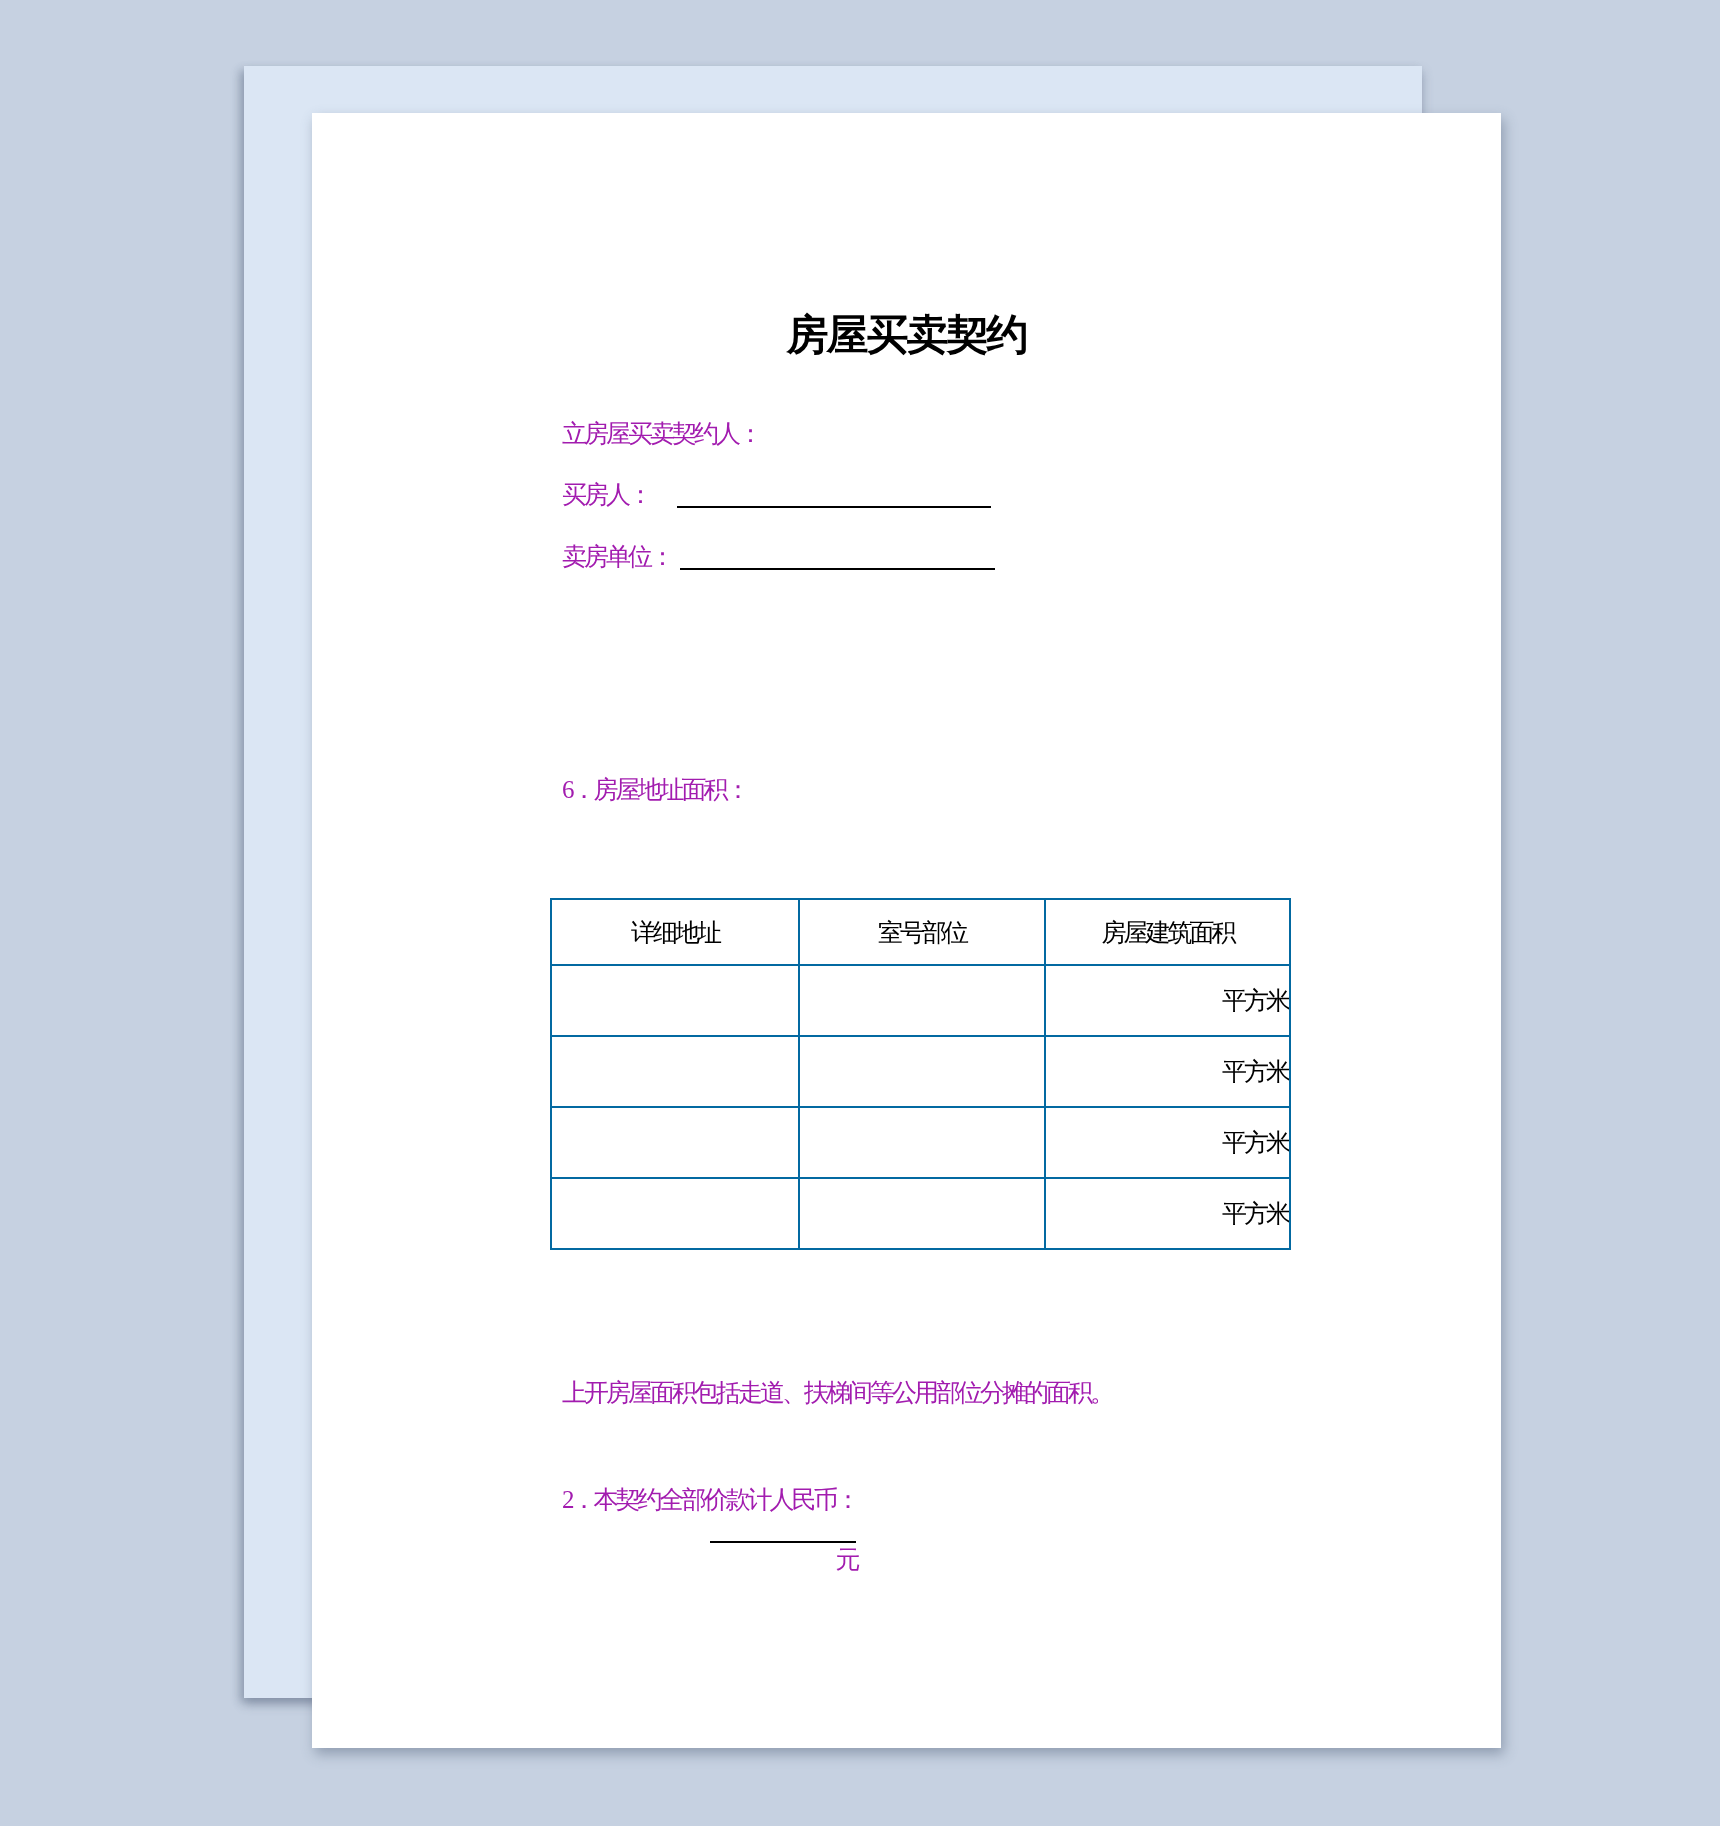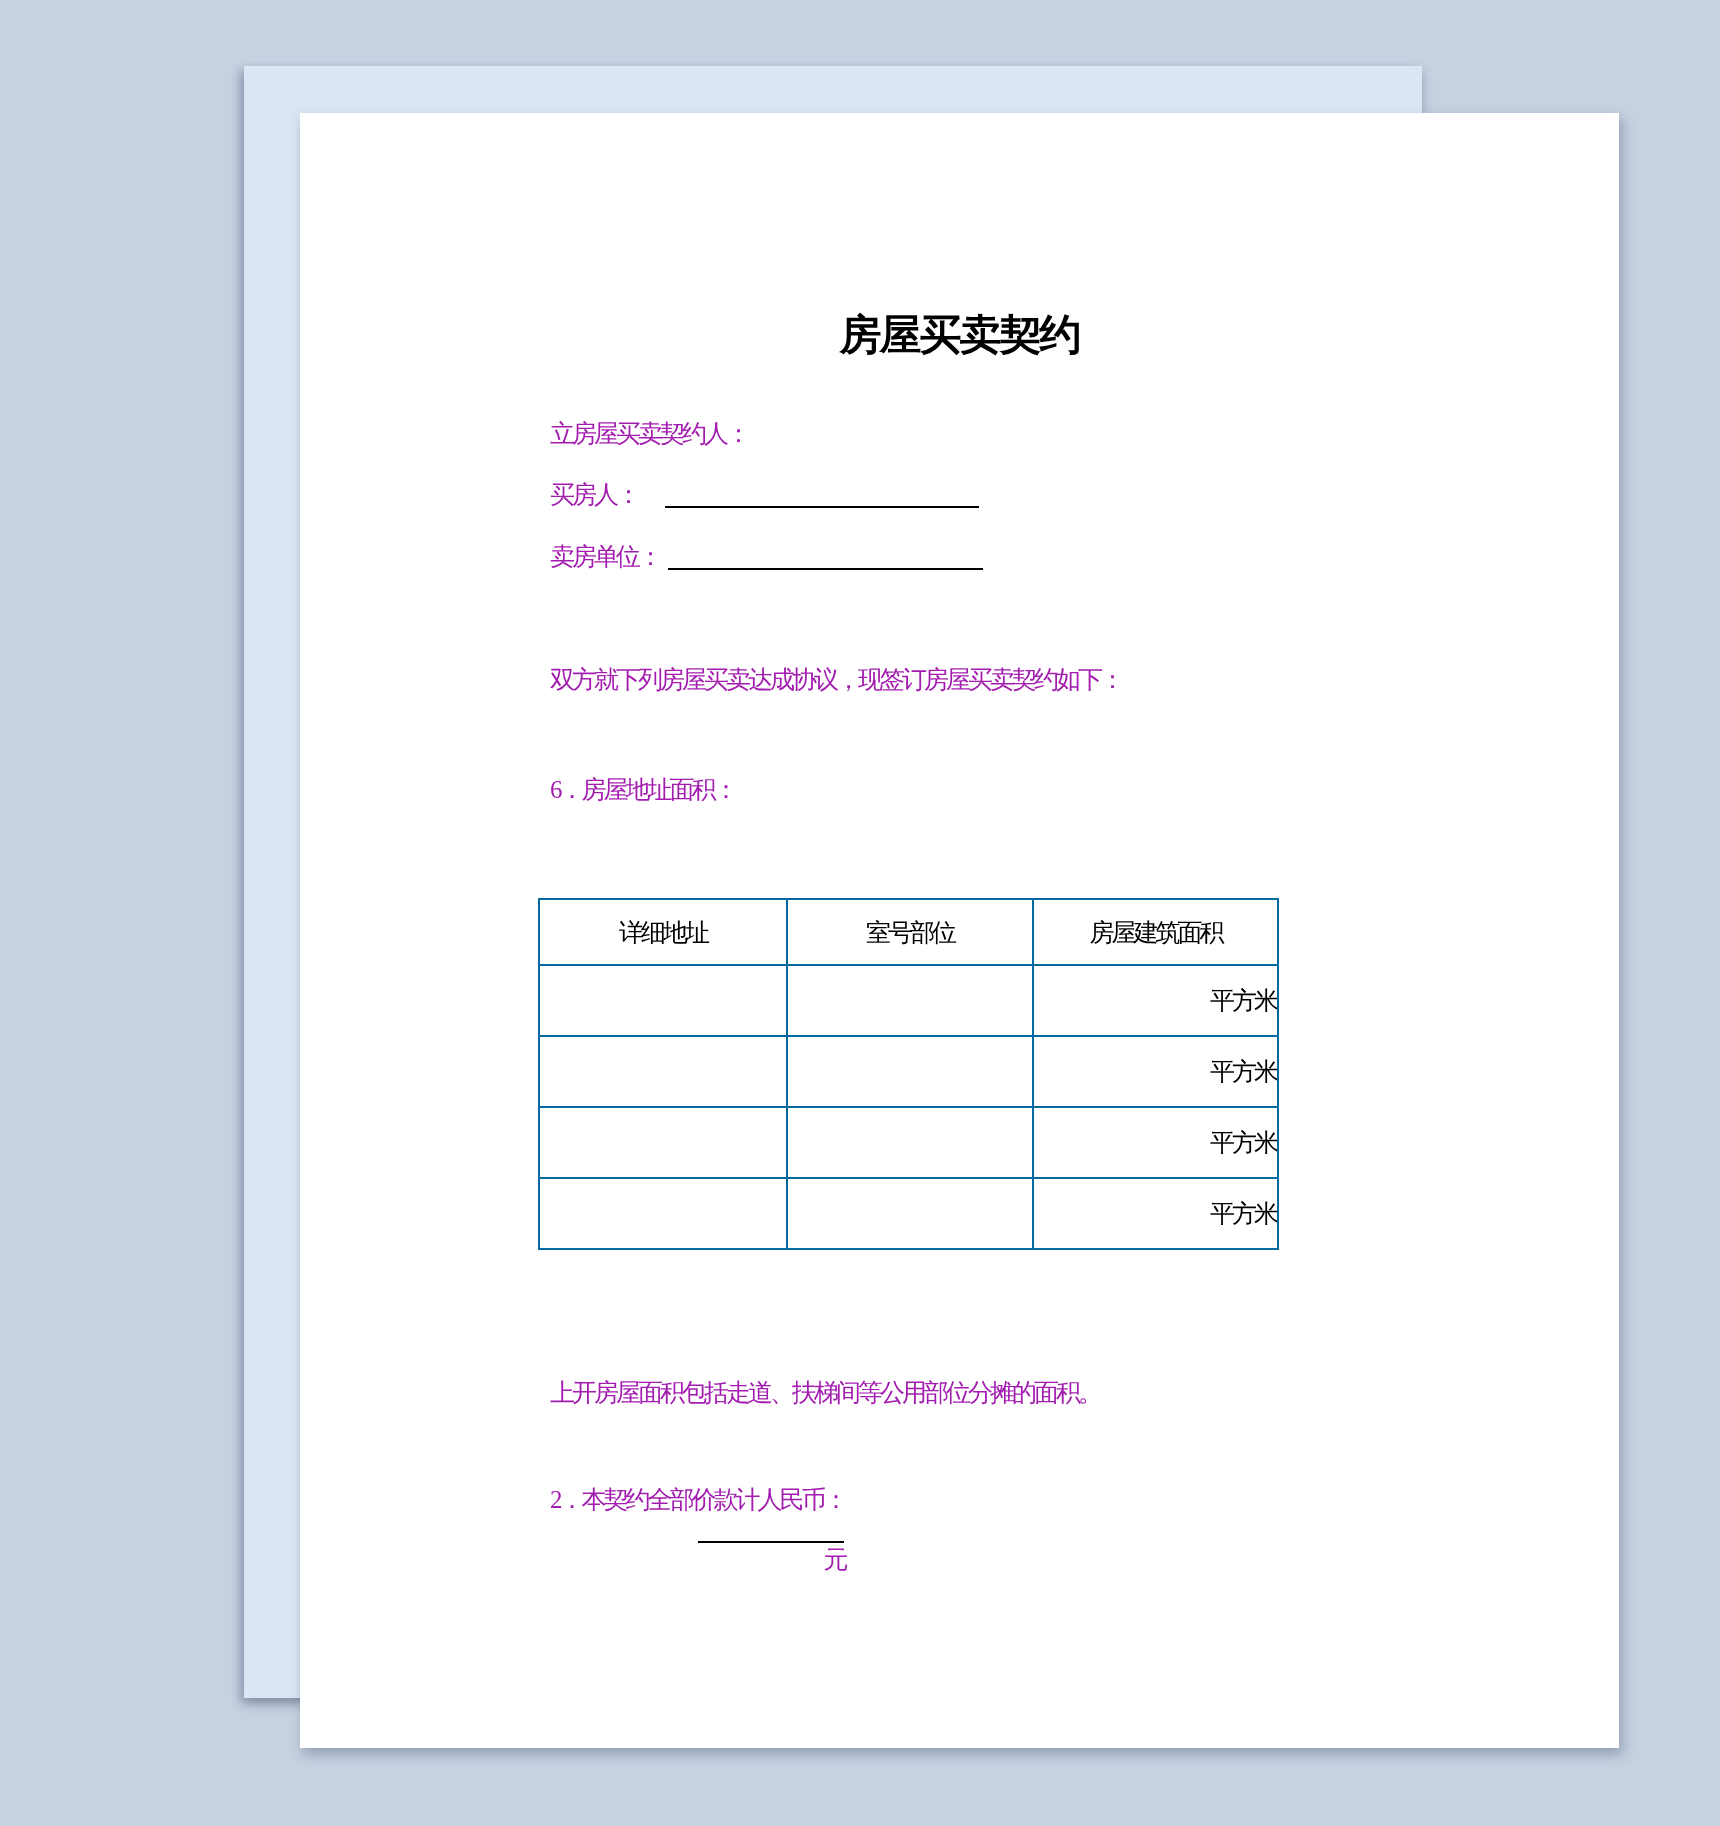--- a/index.html
+++ b/index.html
@@ -13,22 +13,22 @@
   }
   .back-sheet{
     position:absolute;
     left:244px;top:66px;
     width:1178px;height:1632px;
     background:#dbe6f4;
     box-shadow:-5px 4px 8px rgba(90,105,130,0.30), 0 6px 10px rgba(90,105,130,0.45);
   }
   .page{
     position:absolute;
-    left:300px;top:113px;
-    width:1319px;height:1635px;
+    left:312px;top:113px;
+    width:1189px;height:1635px;
     background:#ffffff;
     box-shadow:3px 6px 12px rgba(80,95,120,0.45);
   }
   .doc-title{
     position:absolute;
     left:0;top:200px;
     width:100%;
     text-align:center;
     font-family:"Liberation Sans","DejaVu Sans",sans-serif;
     font-weight:700;
@@ -106,21 +106,20 @@
   <div class="doc-title">房屋买卖契约</div>
 
   <div class="line l-parties">立房屋买卖契约人：</div>
 
   <div class="line l-buyer">买房人：</div>
   <div class="fill-line u-buyer"></div>
 
   <div class="line l-seller">卖房单位：</div>
   <div class="fill-line u-seller"></div>
 
-  <div class="line l-agreement">双方就下列房屋买卖达成协议，现签订房屋买卖契约如下：</div>
 
   <div class="line l-section1">6．房屋地址面积：</div>
 
   <table class="prop-table">
     <colgroup>
         <col class="c1">
         <col class="c2">
         <col class="c3">
       </colgroup>
     <thead>

